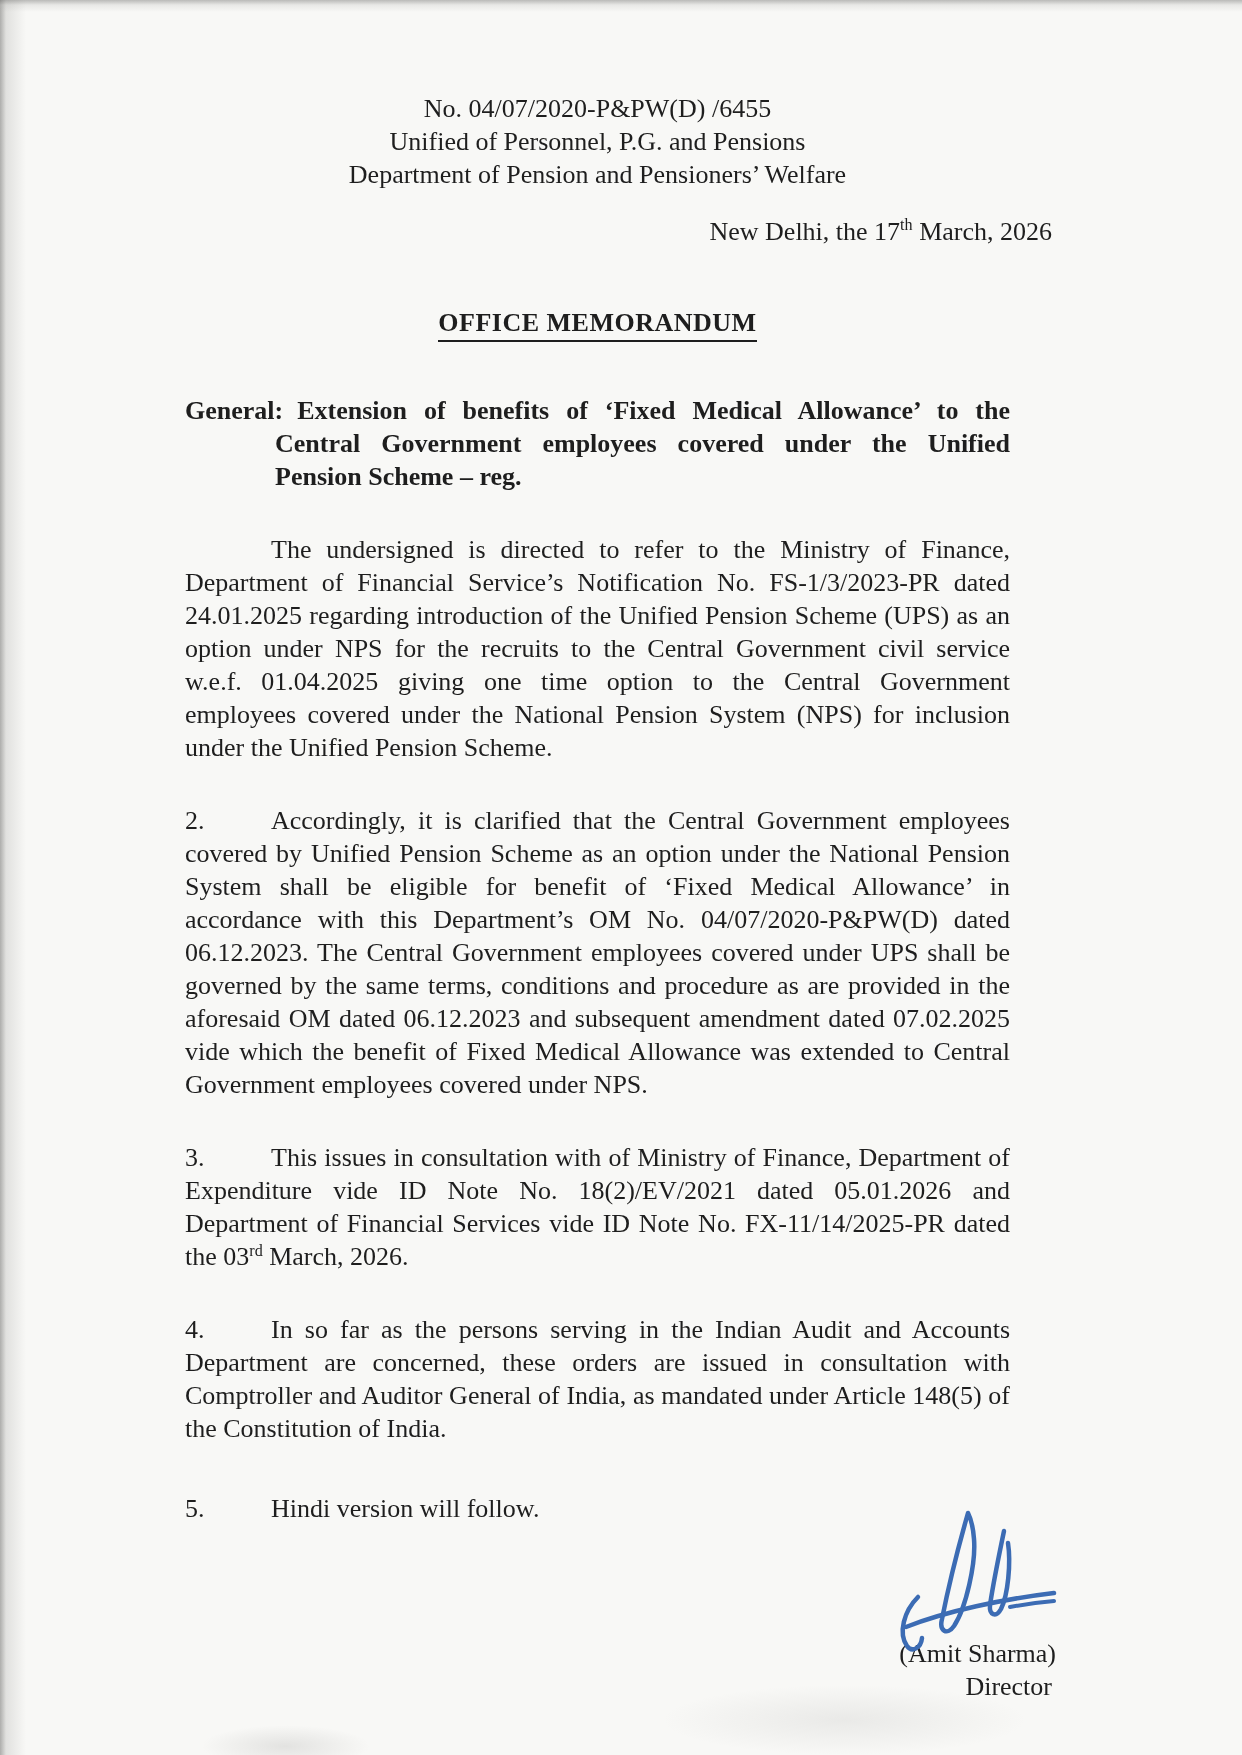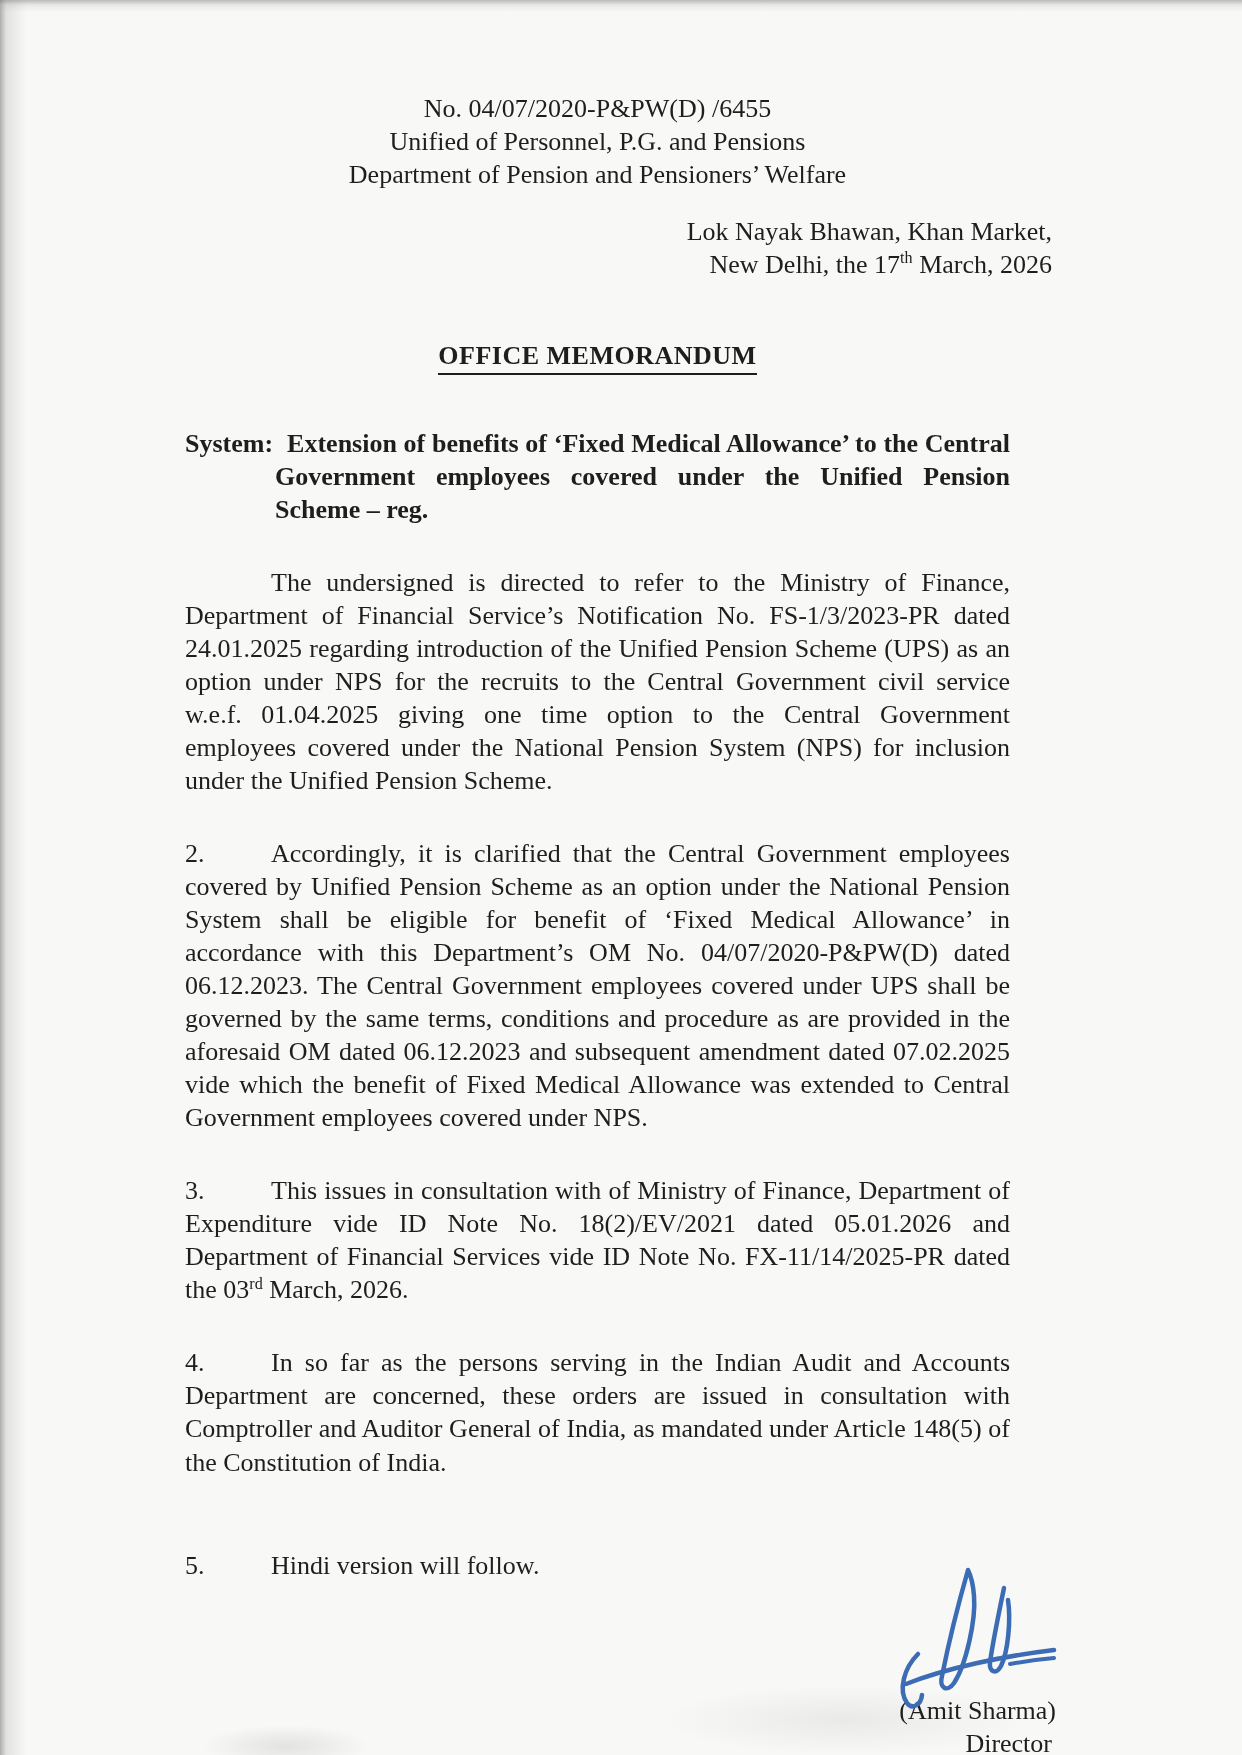--- a/index.html
+++ b/index.html
@@ -60,21 +60,21 @@
   .para {
     margin: 40px 0 0 0;
     text-align: justify;
   }
   .para.indent-first { text-indent: 86px; }
   .para-num {
     display: inline-block;
     width: 86px;
     text-indent: 0;
   }
-  .para-last { margin-top: 70px; }
+  .para-last { margin-top: 46px; }
   .signature-area {
     position: relative;
     margin-top: 112px;
     margin-right: -46px;
     text-align: right;
   }
   .sig-svg {
     position: absolute;
     right: -6px;
     top: -132px;
@@ -88,30 +88,29 @@
 
 <div class="page">
 
   <div class="doc-header">
     <div class="line">No. 04/07/2020-P&amp;PW(D) /6455</div>
     <div class="line">Unified of Personnel, P.G. and Pensions</div>
     <div class="line">Department of Pension and Pensioners’ Welfare</div>
   </div>
 
   <div class="address-block">
-    <div>Lok Nayak Bhawan, Khan Market,</div>
     <div><span>New Delhi, the 17</span><sup>th</sup><span> March, 2026</span></div>
   </div>
 
   <div class="memo-title">
     <span class="underlined">OFFICE MEMORANDUM</span>
   </div>
 
   <div class="subject">
-    <span class="subject-label">System:</span><span>Extension of benefits of ‘Fixed Medical Allowance’ to the Central Government employees covered under the Unified Pension Scheme – reg.</span>
+    <span class="subject-label">General:</span><span>Extension of benefits of ‘Fixed Medical Allowance’ to the Central Government employees covered under the Unified Pension Scheme – reg.</span>
   </div>
 
   <p class="para indent-first"><span>The undersigned is directed to refer to the Ministry of Finance, Department of Financial Service’s Notification No. FS-1/3/2023-PR dated 24.01.2025 regarding introduction of the Unified Pension Scheme (UPS) as an option under NPS for the recruits to the Central Government civil service w.e.f. 01.04.2025 giving one time option to the Central Government employees covered under the National Pension System (NPS) for inclusion under the Unified Pension Scheme.</span></p>
 
   <p class="para"><span class="para-num">2.</span><span>Accordingly, it is clarified that the Central Government employees covered by Unified Pension Scheme as an option under the National Pension System shall be eligible for benefit of ‘Fixed Medical Allowance’ in accordance with this Department’s OM No. 04/07/2020-P&amp;PW(D) dated 06.12.2023. The Central Government employees covered under UPS shall be governed by the same terms, conditions and procedure as are provided in the aforesaid OM dated 06.12.2023 and subsequent amendment dated 07.02.2025 vide which the benefit of Fixed Medical Allowance was extended to Central Government employees covered under NPS.</span></p>
 
   <p class="para"><span class="para-num">3.</span><span>This issues in consultation with of Ministry of Finance, Department of Expenditure vide ID Note No. 18(2)/EV/2021 dated 05.01.2026 and Department of Financial Services vide ID Note No. FX-11/14/2025-PR dated the 03</span><sup>rd</sup><span> March, 2026.</span></p>
 
   <p class="para"><span class="para-num">4.</span><span>In so far as the persons serving in the Indian Audit and Accounts Department are concerned, these orders are issued in consultation with Comptroller and Auditor General of India, as mandated under Article 148(5) of the Constitution of India.</span></p>
 

